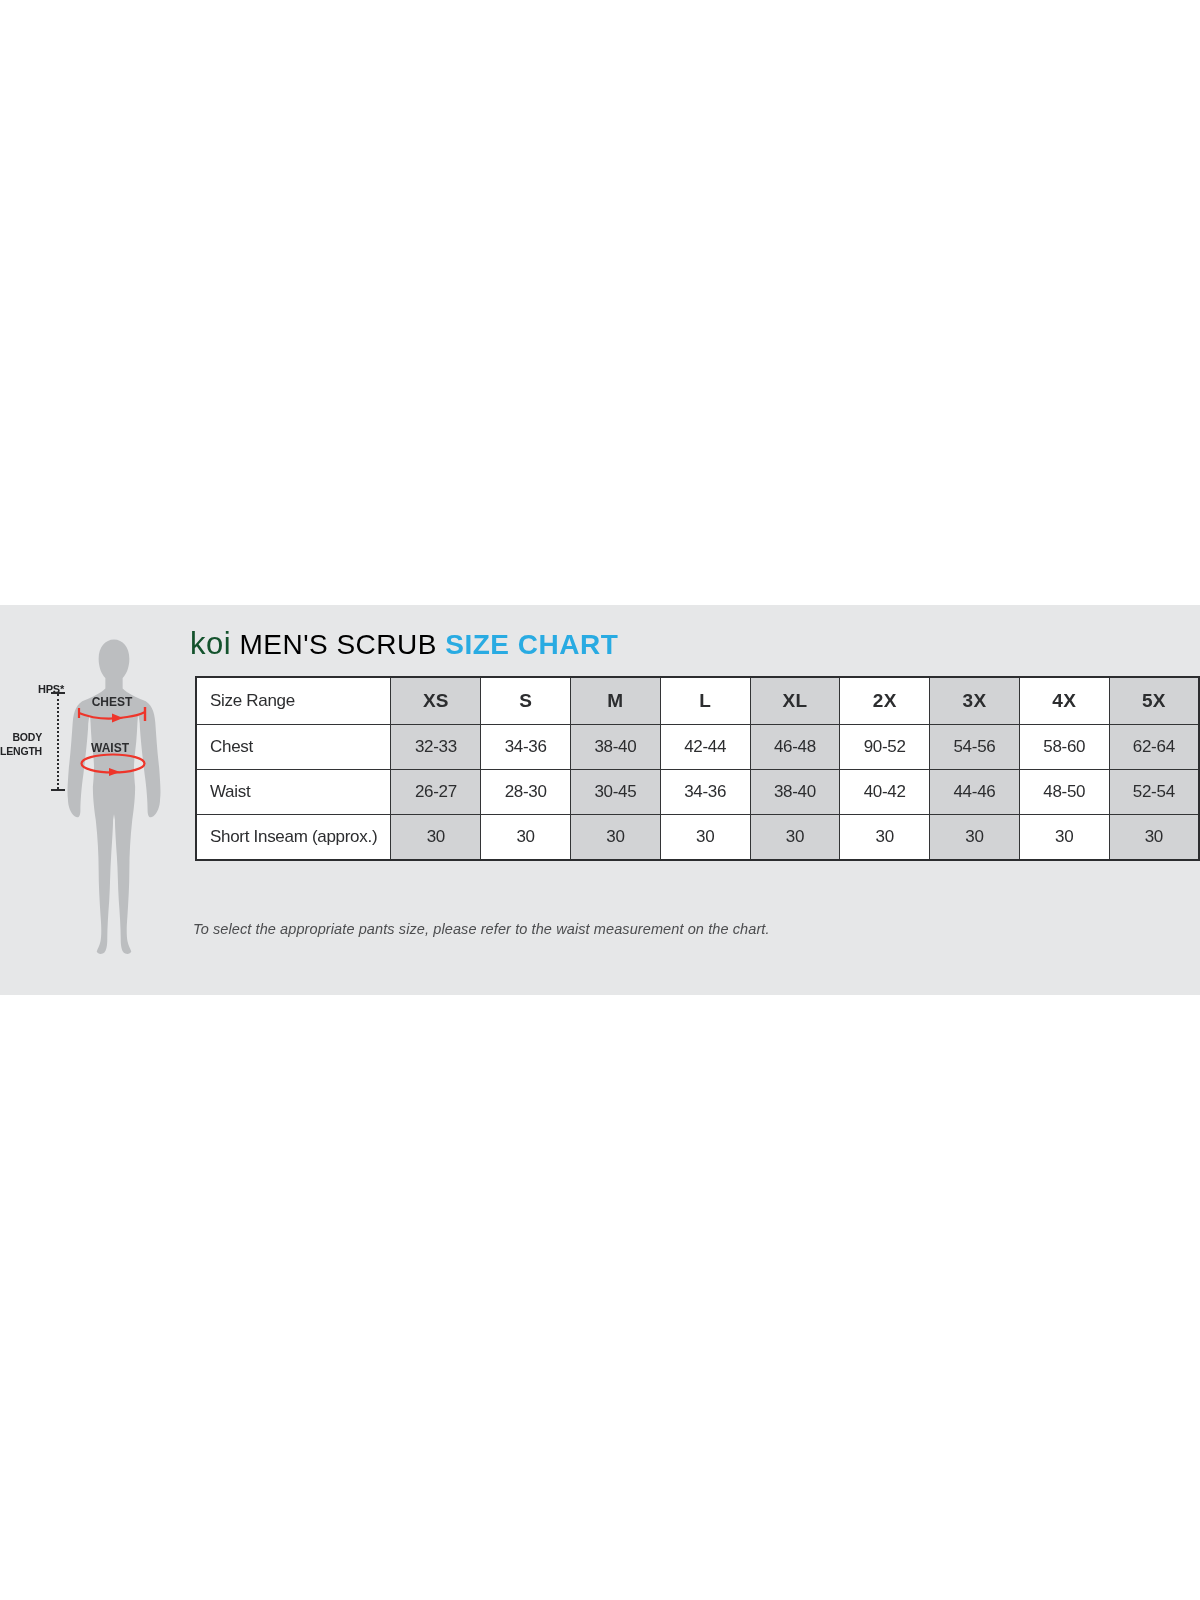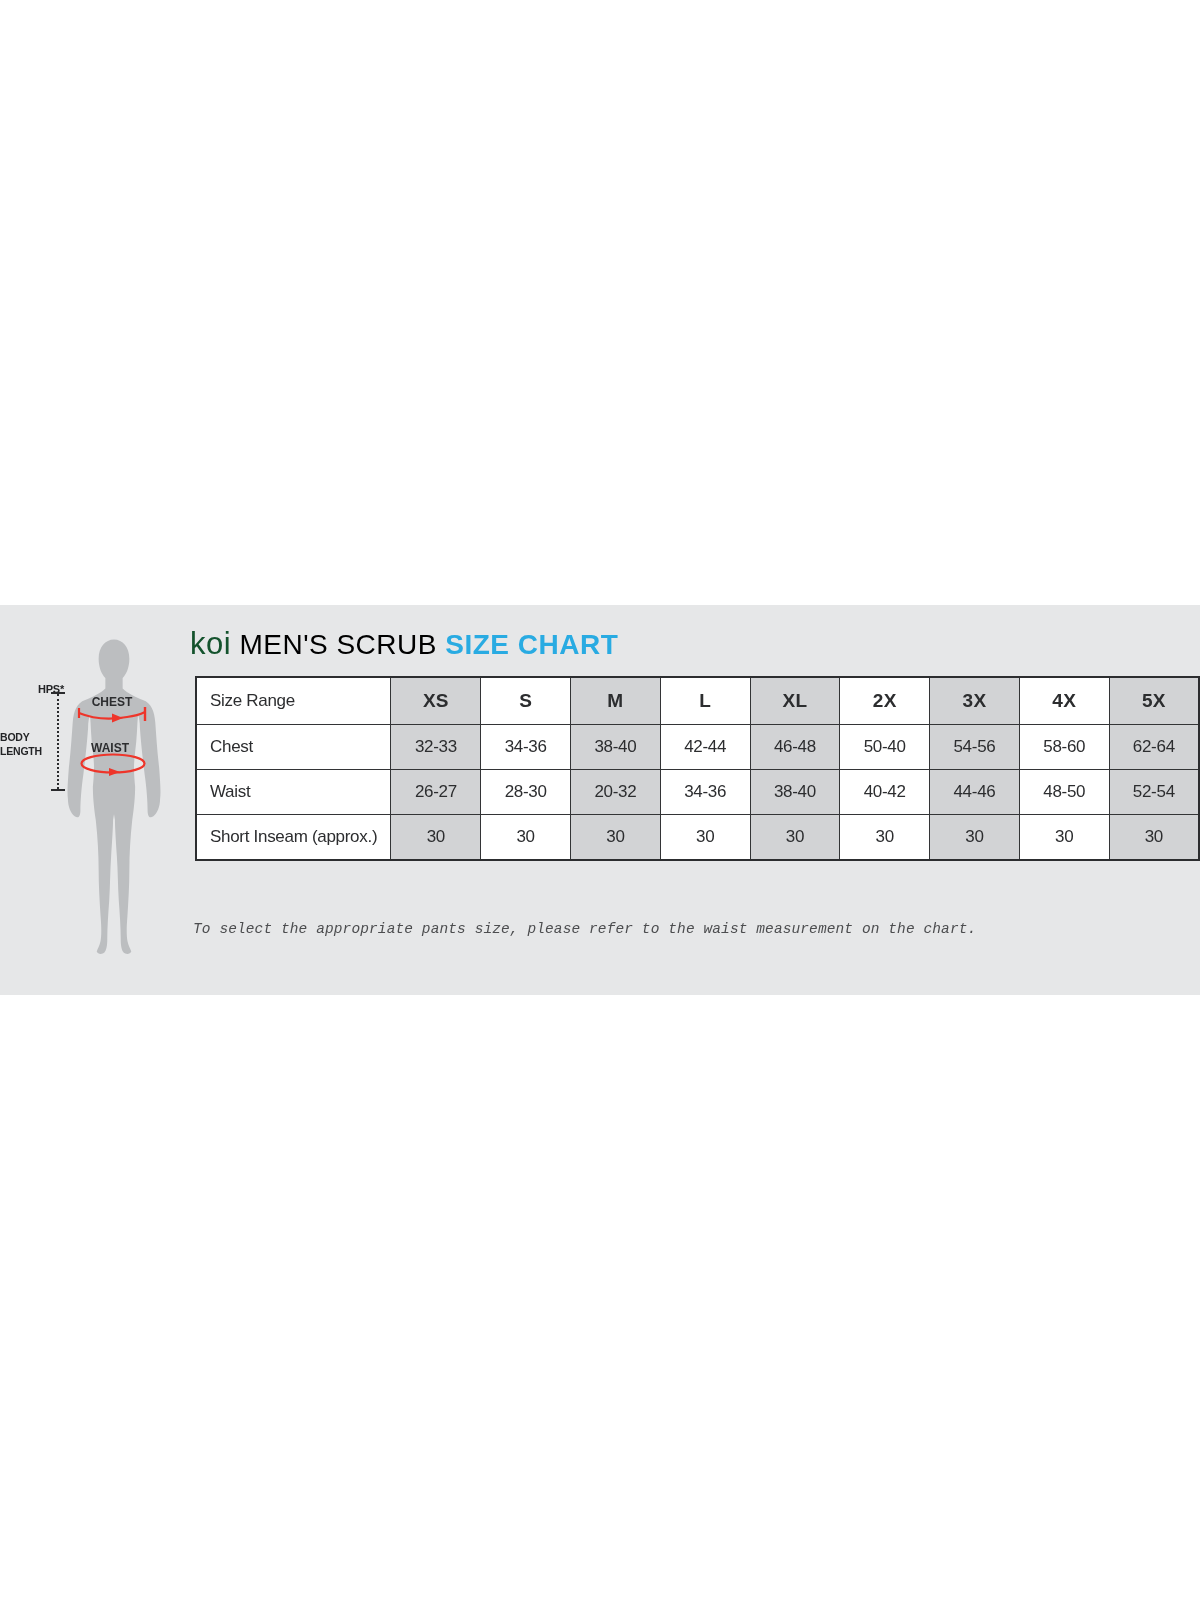--- a/index.html
+++ b/index.html
@@ -11,21 +11,21 @@
     position:absolute;left:0;top:605px;width:1200px;height:390px;
     background:#e6e7e8;
   }
   
   .silhouette{position:absolute;left:66px;top:28px;}
   .fig-label{
     position:absolute;font-weight:bold;color:#232426;line-height:1.1;
     letter-spacing:-0.2px;
   }
   .hps{left:0;top:78px;width:40px;text-align:right;font-size:11px;margin-left:24px;}
-  .bodylen{left:0;top:125px;width:42px;font-size:10.5px;line-height:14px;}
+  .bodylen{left:0;top:125px;width:42px;text-align:right;font-size:10.5px;line-height:14px;}
   .ruler{position:absolute;left:57px;top:89px;height:95px;border-left:2px dotted #2a2b2d;}
   .ruler-cap{position:absolute;left:51px;width:14px;height:2px;background:#2a2b2d;}
   .cap-top{top:87px;}
   .cap-bottom{top:184px;}
   .on-body{color:#2c2d2f;font-size:12px;letter-spacing:0;}
   .chest-lab{left:84px;top:91px;width:56px;text-align:center;}
   .waist-lab{left:82px;top:137px;width:56px;text-align:center;}
   .arrow-svg{position:absolute;}
   
   .title{position:absolute;left:190px;top:21px;white-space:nowrap;letter-spacing:0.5px;}
@@ -43,21 +43,21 @@
     font-size:17px;color:#2c2d2f;font-weight:normal;
     letter-spacing:-0.3px;padding:12px;text-align:center;vertical-align:middle;
     overflow:hidden;white-space:nowrap;
   }
   .size-table .lab{text-align:left;padding-left:13px;}
   .size-table th.size{font-size:19px;font-weight:bold;letter-spacing:0.3px;margin-left:30px;}
   .size-table .g{background:#d2d3d5;}
   
   .footnote{
     position:absolute;left:193px;top:316px;
-    font-style:italic;font-size:14.5px;color:#4c4d4f;letter-spacing:0.1px;font-family:Liberation Mono, monospace;
+    font-style:italic;font-size:14.5px;color:#4c4d4f;letter-spacing:0.1px;
   }
 </style>
 </head>
 <body>
 
 <div class="panel">
 
   <svg class="silhouette" width="96" height="330" viewBox="0 0 100 330">
     <path fill="#bcbec0" d="
       M50,0 C41,0 34,8 34,20 C34,29 37,36 41,40 L41,51
@@ -144,30 +144,30 @@
         </tr>
       </thead>
     <tbody id="tbl-body">
         <tr style="height: 34px;">
           <td class="lab">Chest</td>
           <td class="g">32-33</td>
           <td>34-36</td>
           <td class="g">38-40</td>
           <td>42-44</td>
           <td class="g">46-48</td>
-          <td>50-40</td>
+          <td>90-52</td>
           <td class="g">54-56</td>
           <td>58-60</td>
           <td class="g">62-64</td>
         </tr>
         <tr style="height: 35px;">
           <td class="lab">Waist</td>
           <td class="g">26-27</td>
           <td>28-30</td>
-          <td class="g">20-32</td>
+          <td class="g">30-45</td>
           <td>34-36</td>
           <td class="g">38-40</td>
           <td>40-42</td>
           <td class="g">44-46</td>
           <td>48-50</td>
           <td class="g">52-54</td>
         </tr>
         <tr style="height: 35px;">
           <td class="lab">Short Inseam (approx.)</td>
           <td class="g">30</td>

